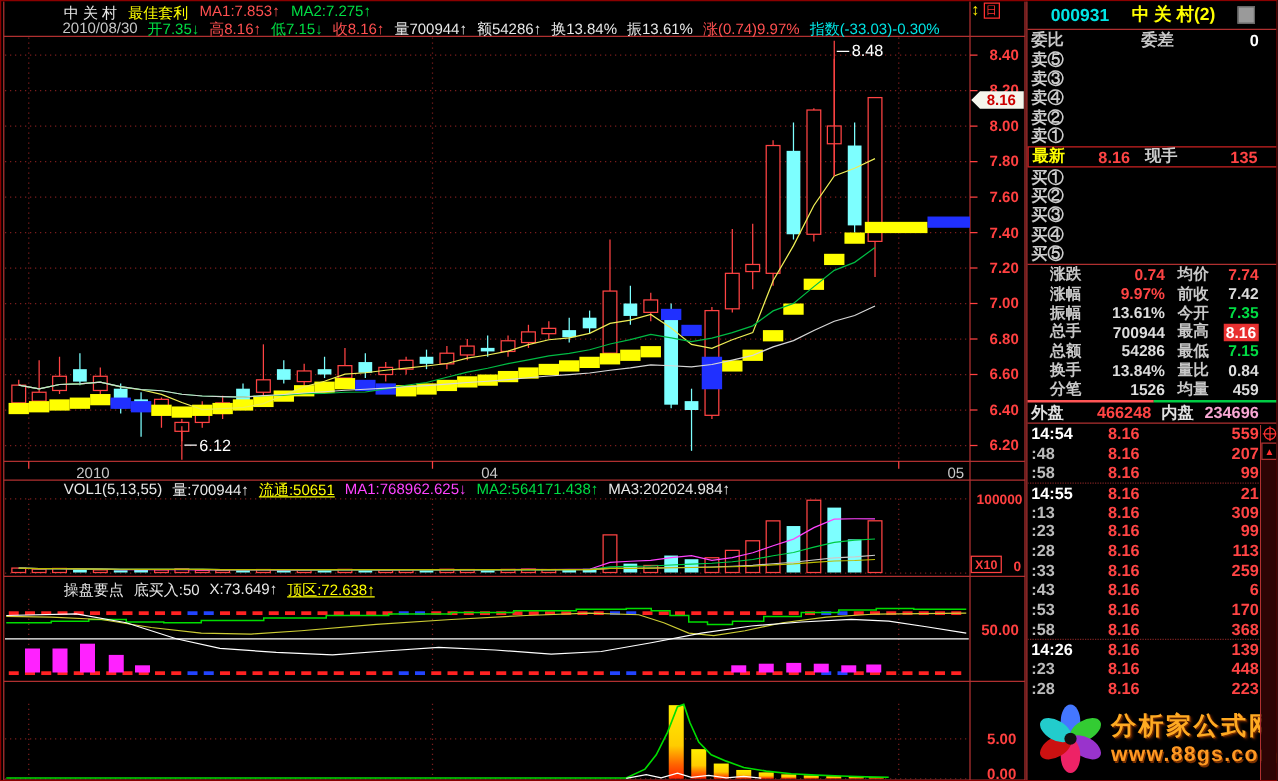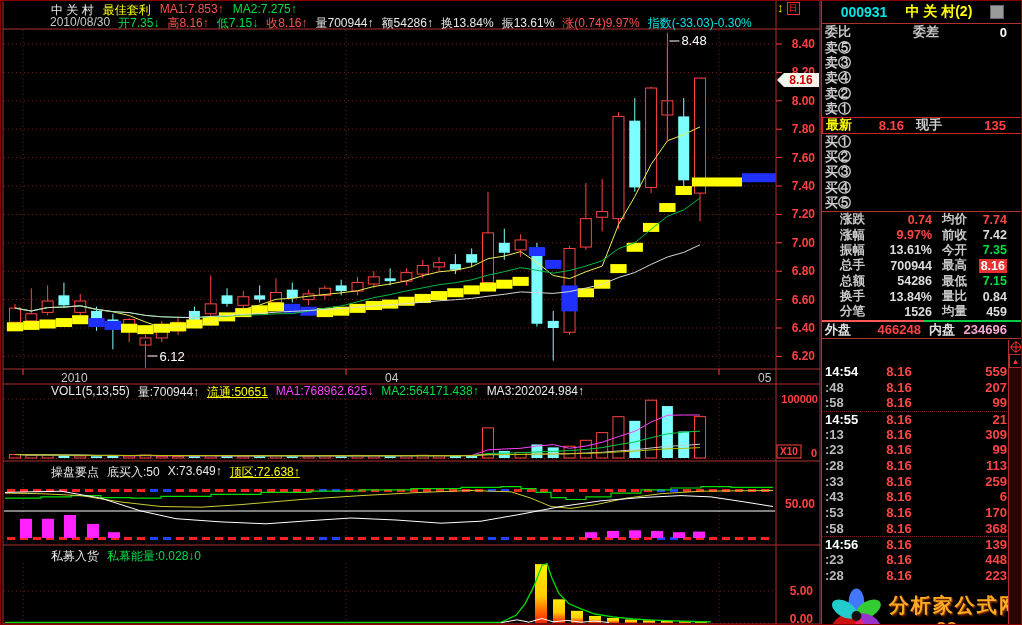--- a/index.html
+++ b/index.html
@@ -31,21 +31,21 @@
   .st-row{height:15.4px;display:flex;align-items:center;font-size:12.5px;padding:0 16px 0 18px;}
   .st-row .l{color:#c8c8c8;width:36px;} .st-row .v1{width:56px;text-align:right;}
   .st-row .l2{margin-left:10px;} .st-row .v2{flex:1;text-align:right;}
   .sv-red{color:#ff4444;} .sv-green{color:#00dd44;} .sv-white{color:#dddddd;}
   .sv-hl{color:#ffffff;background:#e83030;padding:0 2px;}
   .dual-sep{height:2px;display:flex;} .dual-sep i{flex:1;} 
   .dual-sep i:first-child{background:#ff5555;} .dual-sep i:last-child{background:#00cc44;}
   .p-waipan{height:16px;display:flex;align-items:center;font-size:13px;padding:0 16px 0 3px;}
   .p-waipan .l{color:#e0e0e0;width:34px;} .p-waipan .v1{width:62px;text-align:right;color:#ff4444;}
   .p-waipan .l2{margin-left:8px;} .p-waipan .v2{flex:1;text-align:right;color:#f9a8d4;}
-  #tick-rows{height:220px;overflow:hidden;margin-top:25px;}
+  #tick-rows{height:220px;overflow:hidden;}
   .tick{height:15.7px;display:flex;align-items:center;font-size:13px;padding:0 16px 0 3px;box-sizing:border-box;}
   .tick .t{width:44px;color:#bbbbbb;} .tick.major .t{color:#ffffff;}
   .tick .p{width:60px;text-align:center;color:#ff4444;} .tick .v{flex:1;text-align:right;color:#ff4444;}
   .tick.major.dot{border-top:1px dotted #7a2020;}
   #logo{height:64px;display:flex;align-items:center;gap:4px;padding-left:6px;}
   #logo-texts .site{font-size:20px;letter-spacing:2px;color:#ffaa22;
      text-shadow:1px 1px 0 #7a3000,2px 2px 2px #4a1a00;}
   #logo-texts .url{font-size:17px;letter-spacing:1px;color:#ff9922;text-shadow:1px 1px 0 #7a3000;}
   #scrollbar{position:absolute;left:1007px;top:339px;width:14px;height:286px;z-index:4;
      border-left:1px solid #b03030;display:flex;flex-direction:column;box-sizing:border-box;}
@@ -504,24 +504,20 @@
     <span class="c-magenta">MA1:768962.625↓</span>
     <span class="c-green">MA2:564171.438↑</span>
     <span class="c-white">MA3:202024.984↑</span>
   </div>
   <div class="hdr" id="p3-hdr" style="left:4px;top:463px;gap:8px;">
     <span class="c-white">操盘要点</span>
     <span class="c-white">底买入:50</span>
     <span class="c-white">X:73.649↑</span>
     <span class="c-yellow u">顶区:72.638↑</span>
   </div>
-  <div class="hdr" id="p4-hdr" style="left:4px;top:547px;gap:8px;">
-    <span class="c-white">私募入货</span>
-    <span class="c-green">私幕能量:0.028↓0</span>
-  </div>
 
   <div id="xaxis-labels">
       <span class="hdr c-gray abs" style="left: 14px; top: 370px;">2010</span>
       <span class="hdr c-gray abs" style="left: 338px; top: 370px;">04</span>
       <span class="hdr c-gray abs" style="left: 711px; top: 370px;">05</span>
     </div>
   <span class="hdr c-gray abs" style="left:779px;top:370px;">日线</span>
 
   <div id="panel">
     <div class="p-head">
@@ -660,21 +656,21 @@
           <span class="t">:53</span>
           <span class="p">8.16</span>
           <span class="v">170</span>
         </div>
         <div class="tick">
           <span class="t">:58</span>
           <span class="p">8.16</span>
           <span class="v">368</span>
         </div>
         <div class="tick major dot">
-          <span class="t">14:56</span>
+          <span class="t">14:26</span>
           <span class="p">8.16</span>
           <span class="v">139</span>
         </div>
         <div class="tick">
           <span class="t">:23</span>
           <span class="p">8.16</span>
           <span class="v">448</span>
         </div>
         <div class="tick">
           <span class="t">:28</span>

